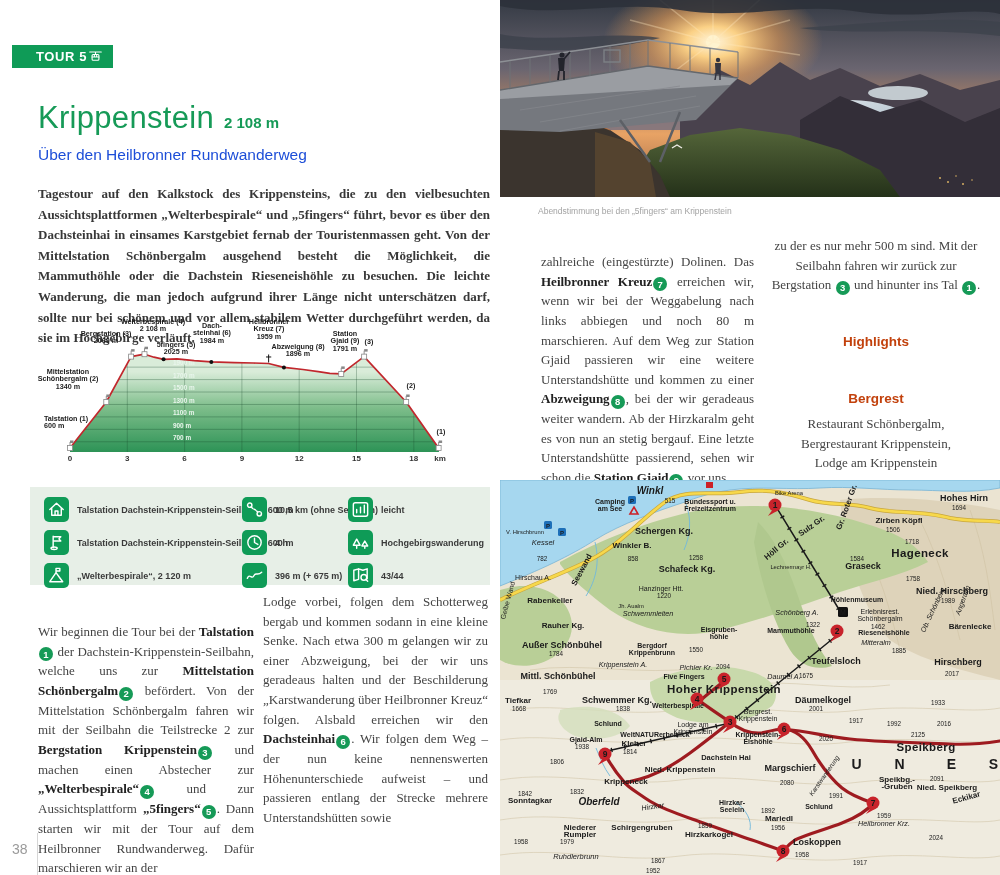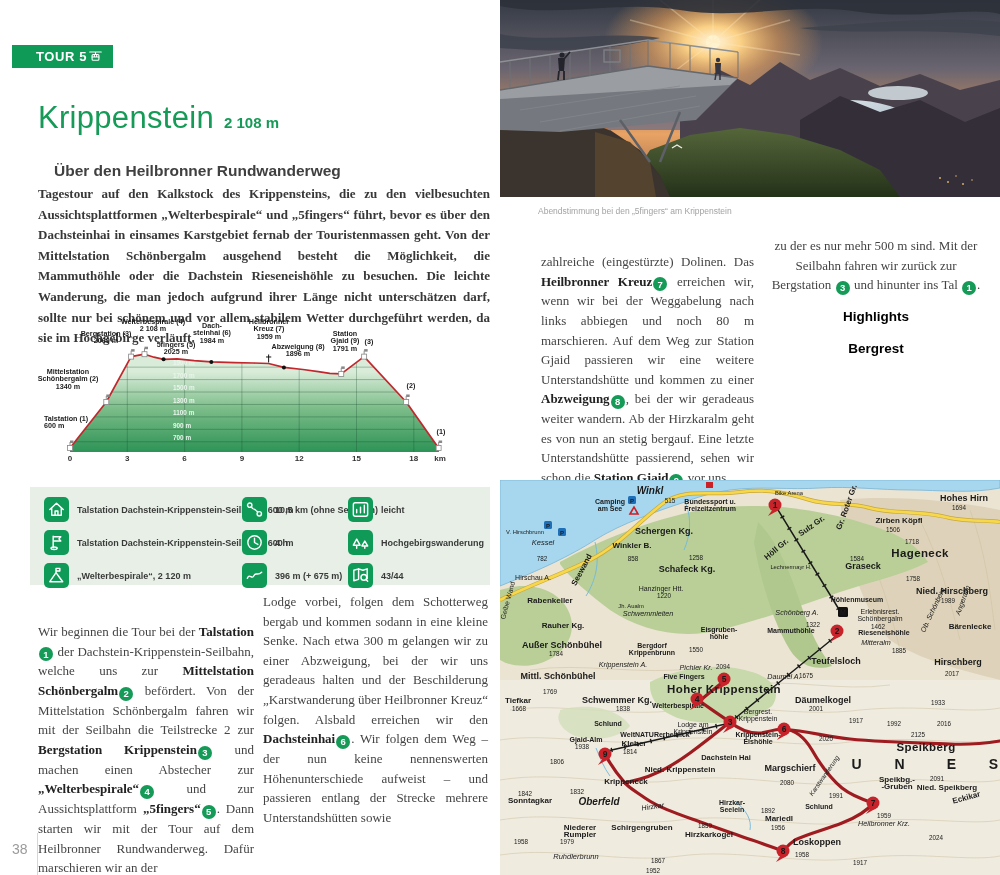--- a/index.html
+++ b/index.html
@@ -7,21 +7,21 @@
        font-family:"Liberation Sans",sans-serif;color:#3d3d3d}
 
   
   .badge{position:absolute;left:12px;top:45px;height:23px;background:#0f9b57;color:#fff;
          display:flex;align-items:center;gap:1px;padding:0 10px 0 24px;font-weight:bold;
          font-size:13px;letter-spacing:.6px}
   .badge svg{width:15px;height:15px;display:block}
   .title-row{position:absolute;left:38px;top:100px;display:flex;align-items:baseline;gap:10px;color:#169a57}
   .title-row h1{margin:0;font-size:31px;font-weight:normal;letter-spacing:.3px}
   .title-row .elev{font-size:15px;font-weight:bold}
-  .subtitle{position:absolute;left:38px;top:146px;margin:16px;font-size:15.5px;color:#404040;font-weight:bold}
+  .subtitle{position:absolute;left:38px;top:146px;margin:0;font-size:15.5px;color:#1d4ed8;font-weight:normal}
 
   .intro{position:absolute;left:38px;top:184px;width:452px;margin:0;text-align:justify;
          font-family:"Liberation Serif",serif;font-weight:600;font-size:13px;line-height:20.6px;color:#383838}
 
   
   #chart{position:absolute;left:36px;top:318px}
   #chart text{font-family:"Liberation Sans",sans-serif}
   .st-label{font-size:7.2px;font-weight:bold;fill:#1c1c1c}
   .g-label{font-size:6.4px;font-weight:bold;fill:#e9f5ec}
   .x-tick{font-size:8px;font-weight:bold;fill:#333}
@@ -39,22 +39,22 @@
 
   
   .col{position:absolute;font-family:"Liberation Serif",serif;font-size:13px;line-height:19.6px;
        text-align:justify;color:#444}
   .col b{color:#222}
   #col1{left:38px;top:622px;width:216px}
   #col2{left:263px;top:592px;width:225px}
   #col3{left:541px;top:252px;width:213px}
   #col4{left:766px;top:236px;width:220px;text-align:center}
   #col4 p{margin:0}
-  .sec-h{color:#000000;font-family:"Liberation Sans",sans-serif;font-size:13.5px;font-weight:bold;
-         margin:12px 0 6px 0}
+  .sec-h{color:#c2410c;font-family:"Liberation Sans",sans-serif;font-size:13.5px;font-weight:bold;
+         margin:37px 0 6px 0}
   .sec-body{white-space:pre-line}
   .num{display:inline-flex;width:14px;height:14px;border-radius:50%;background:#169a57;color:#fff;
        align-items:center;justify-content:center;font-family:"Liberation Sans",sans-serif;
        font-size:9.5px;font-weight:bold;vertical-align:-2px;margin:0 1px}
 
   
   #photo{position:absolute;left:500px;top:0}
   .caption{position:absolute;left:538px;top:206px;font-size:8.5px;color:#a3a3a3}
 
   
@@ -273,20 +273,23 @@
     </div>
   </div>
 
 <div class="col" id="col1">Wir beginnen die Tour bei der <b>Talstation</b><span class="num">1</span> der Dachstein-Krippenstein-Seilbahn, welche uns zur <b>Mittelstation Schönbergalm</b><span class="num">2</span> befördert. Von der Mittelstation Schönbergalm fahren wir mit der Seilbahn die Teilstrecke 2 zur <b>Bergstation Krippenstein</b><span class="num">3</span> und machen einen Abstecher zur <b>„Welterbespirale“</b><span class="num">4</span> und zur Aussichtsplattform <b>„5fingers“</b><span class="num">5</span>. Dann starten wir mit der Tour auf dem Heilbronner Rundwanderweg. Dafür marschieren wir an der</div>
 <div class="col" id="col2">Lodge vorbei, folgen dem Schotterweg bergab und kommen sodann in eine kleine Senke. Nach etwa 300 m gelangen wir zu einer Abzweigung, bei der wir uns geradeaus halten und der Beschilderung „Karstwanderung über Heilbronner Kreuz“ folgen. Alsbald erreichen wir den <b>Dachsteinhai</b><span class="num">6</span>. Wir folgen dem Weg – der nun keine nennenswerten Höhenunterschiede aufweist – und passieren entlang der Strecke mehrere Unterstandshütten sowie</div>
 <div class="col" id="col3">zahlreiche (eingestürzte) Dolinen. Das <b>Heilbronner Kreuz</b><span class="num">7</span> erreichen wir, wenn wir bei der Weggabelung nach links abbiegen und noch 80 m marschieren. Auf dem Weg zur Station Gjaid passieren wir eine weitere Unterstandshütte und kommen zu einer <b>Abzweigung</b><span class="num">8</span>, bei der wir geradeaus weiter wandern. Ab der Hirzkaralm geht es von nun an stetig bergauf. Eine letzte Unterstandshütte passierend, sehen wir schon die <b>Station Gjaid</b><span class="num">9</span> vor uns,</div>
 <div class="col" id="col4">
   <p>zu der es nur mehr 500 m sind. Mit der Seilbahn fahren wir zurück zur Bergstation <span class="num">3</span> und hinunter ins Tal <span class="num">1</span>.</p>
   <div class="sec-h">Highlights</div>
   <div class="sec-h">Bergrest</div>
+  <div class="sec-body">Restaurant Schönbergalm,
+Bergrestaurant Krippenstein,
+Lodge am Krippenstein</div>
 </div>
 
 <svg id="photo" width="500" height="197" viewBox="0 0 500 197">
   <defs>
     <linearGradient id="sky" x1="0" y1="0" x2="0" y2="1">
       <stop offset="0" stop-color="#343a44"></stop>
         <stop offset="0.35" stop-color="#6a6570"></stop>
       <stop offset="0.55" stop-color="#b08263"></stop>
         <stop offset="0.68" stop-color="#e8a365"></stop>
       <stop offset="0.8" stop-color="#c98a58"></stop>

